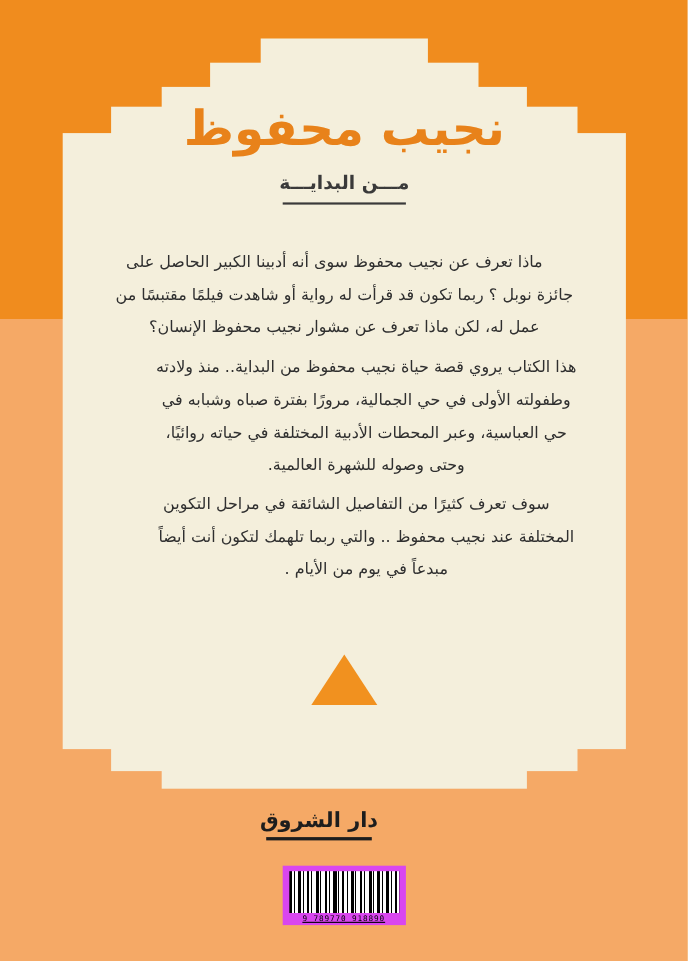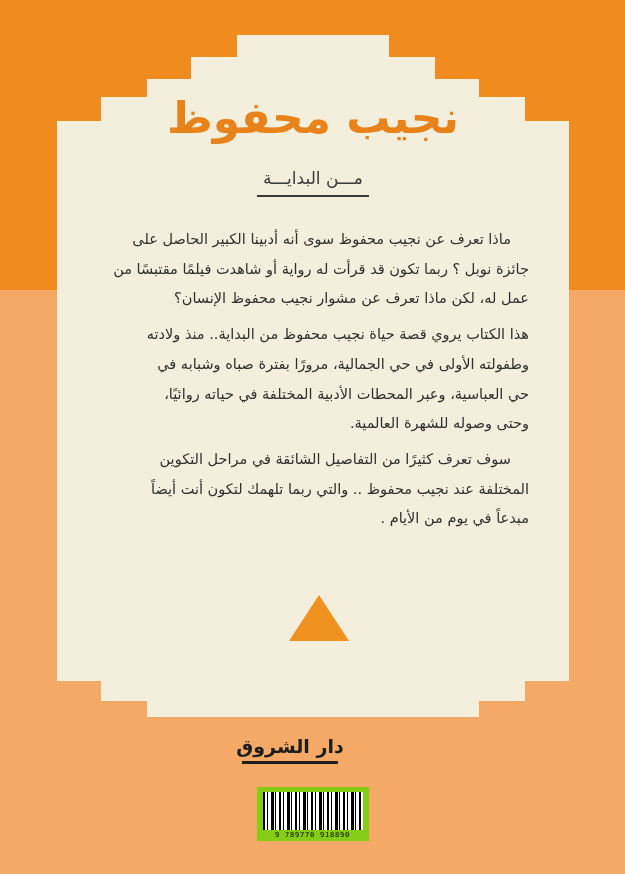--- a/index.html
+++ b/index.html
@@ -29,21 +29,20 @@
     background: #f5a966;
   }
 
   
   .panel-wrap {
     position: absolute;
     left: 57px;
     top: 35px;
     width: 512px;
     height: 678px;
-    padding-left: 11px;
   }
   .panel-block {
     position: absolute;
     background: #f4efdc;
   }
 
   
   .p-body   { left: 0px;   top: 86px;  width: 512px; height: 560px; }
   
   .p-s1     { left: 44px;  top: 62px;  width: 424px; height: 28px; }
@@ -65,42 +64,42 @@
   .author-name {
     font-family: "DejaVu Sans", sans-serif;
     font-size: 44px;
     font-weight: bold;
     color: #e8821a;
     letter-spacing: -1px;
     line-height: 1.15;
     direction: rtl;
   }
   .book-title {
-    margin-top: 24px;
+    margin-top: 13px;
     font-size: 17px;
-    font-weight: normal;
+    font-weight: bold;
     color: #3a3a3a;
     letter-spacing: 1px;
     direction: rtl;
   }
   .title-rule {
     width: 112px;
     height: 2px;
     background: #3a3a3a;
     margin: 7px auto 0 auto;
   }
 
   
   .blurb {
     position: absolute;
     left: 40px;
     top: 190px;
     width: 432px;
     direction: rtl;
-    text-align: right;
+    text-align: center;
     color: #2f2f2f;
     font-size: 14.5px;
     line-height: 2.05;
   }
   .blurb p {
     margin: 0 0 0 0;
   }
   .blurb p.indent {
     text-indent: 18px;
   }
@@ -143,23 +142,24 @@
     margin: 4px auto 0 auto;
   }
 
   
   .barcode-wrap {
     position: absolute;
     left: 50%;
     transform: translateX(-50%);
     top: 787px;
     width: 112px;
-    background: #84cc16;
+    background: #d946ef;
     padding: 5px 6px 2px 6px;
     box-sizing: border-box;
+    text-decoration: underline;
   }
   .barcode-bars {
     height: 38px;
     width: 100%;
     background:
       repeating-linear-gradient(to right,
         #000 0px, #000 2px, #fff 2px, #fff 4px,
         #000 4px, #000 5px, #fff 5px, #fff 8px,
         #000 8px, #000 11px, #fff 11px, #fff 12px,
         #000 12px, #000 13px, #fff 13px, #fff 16px);

